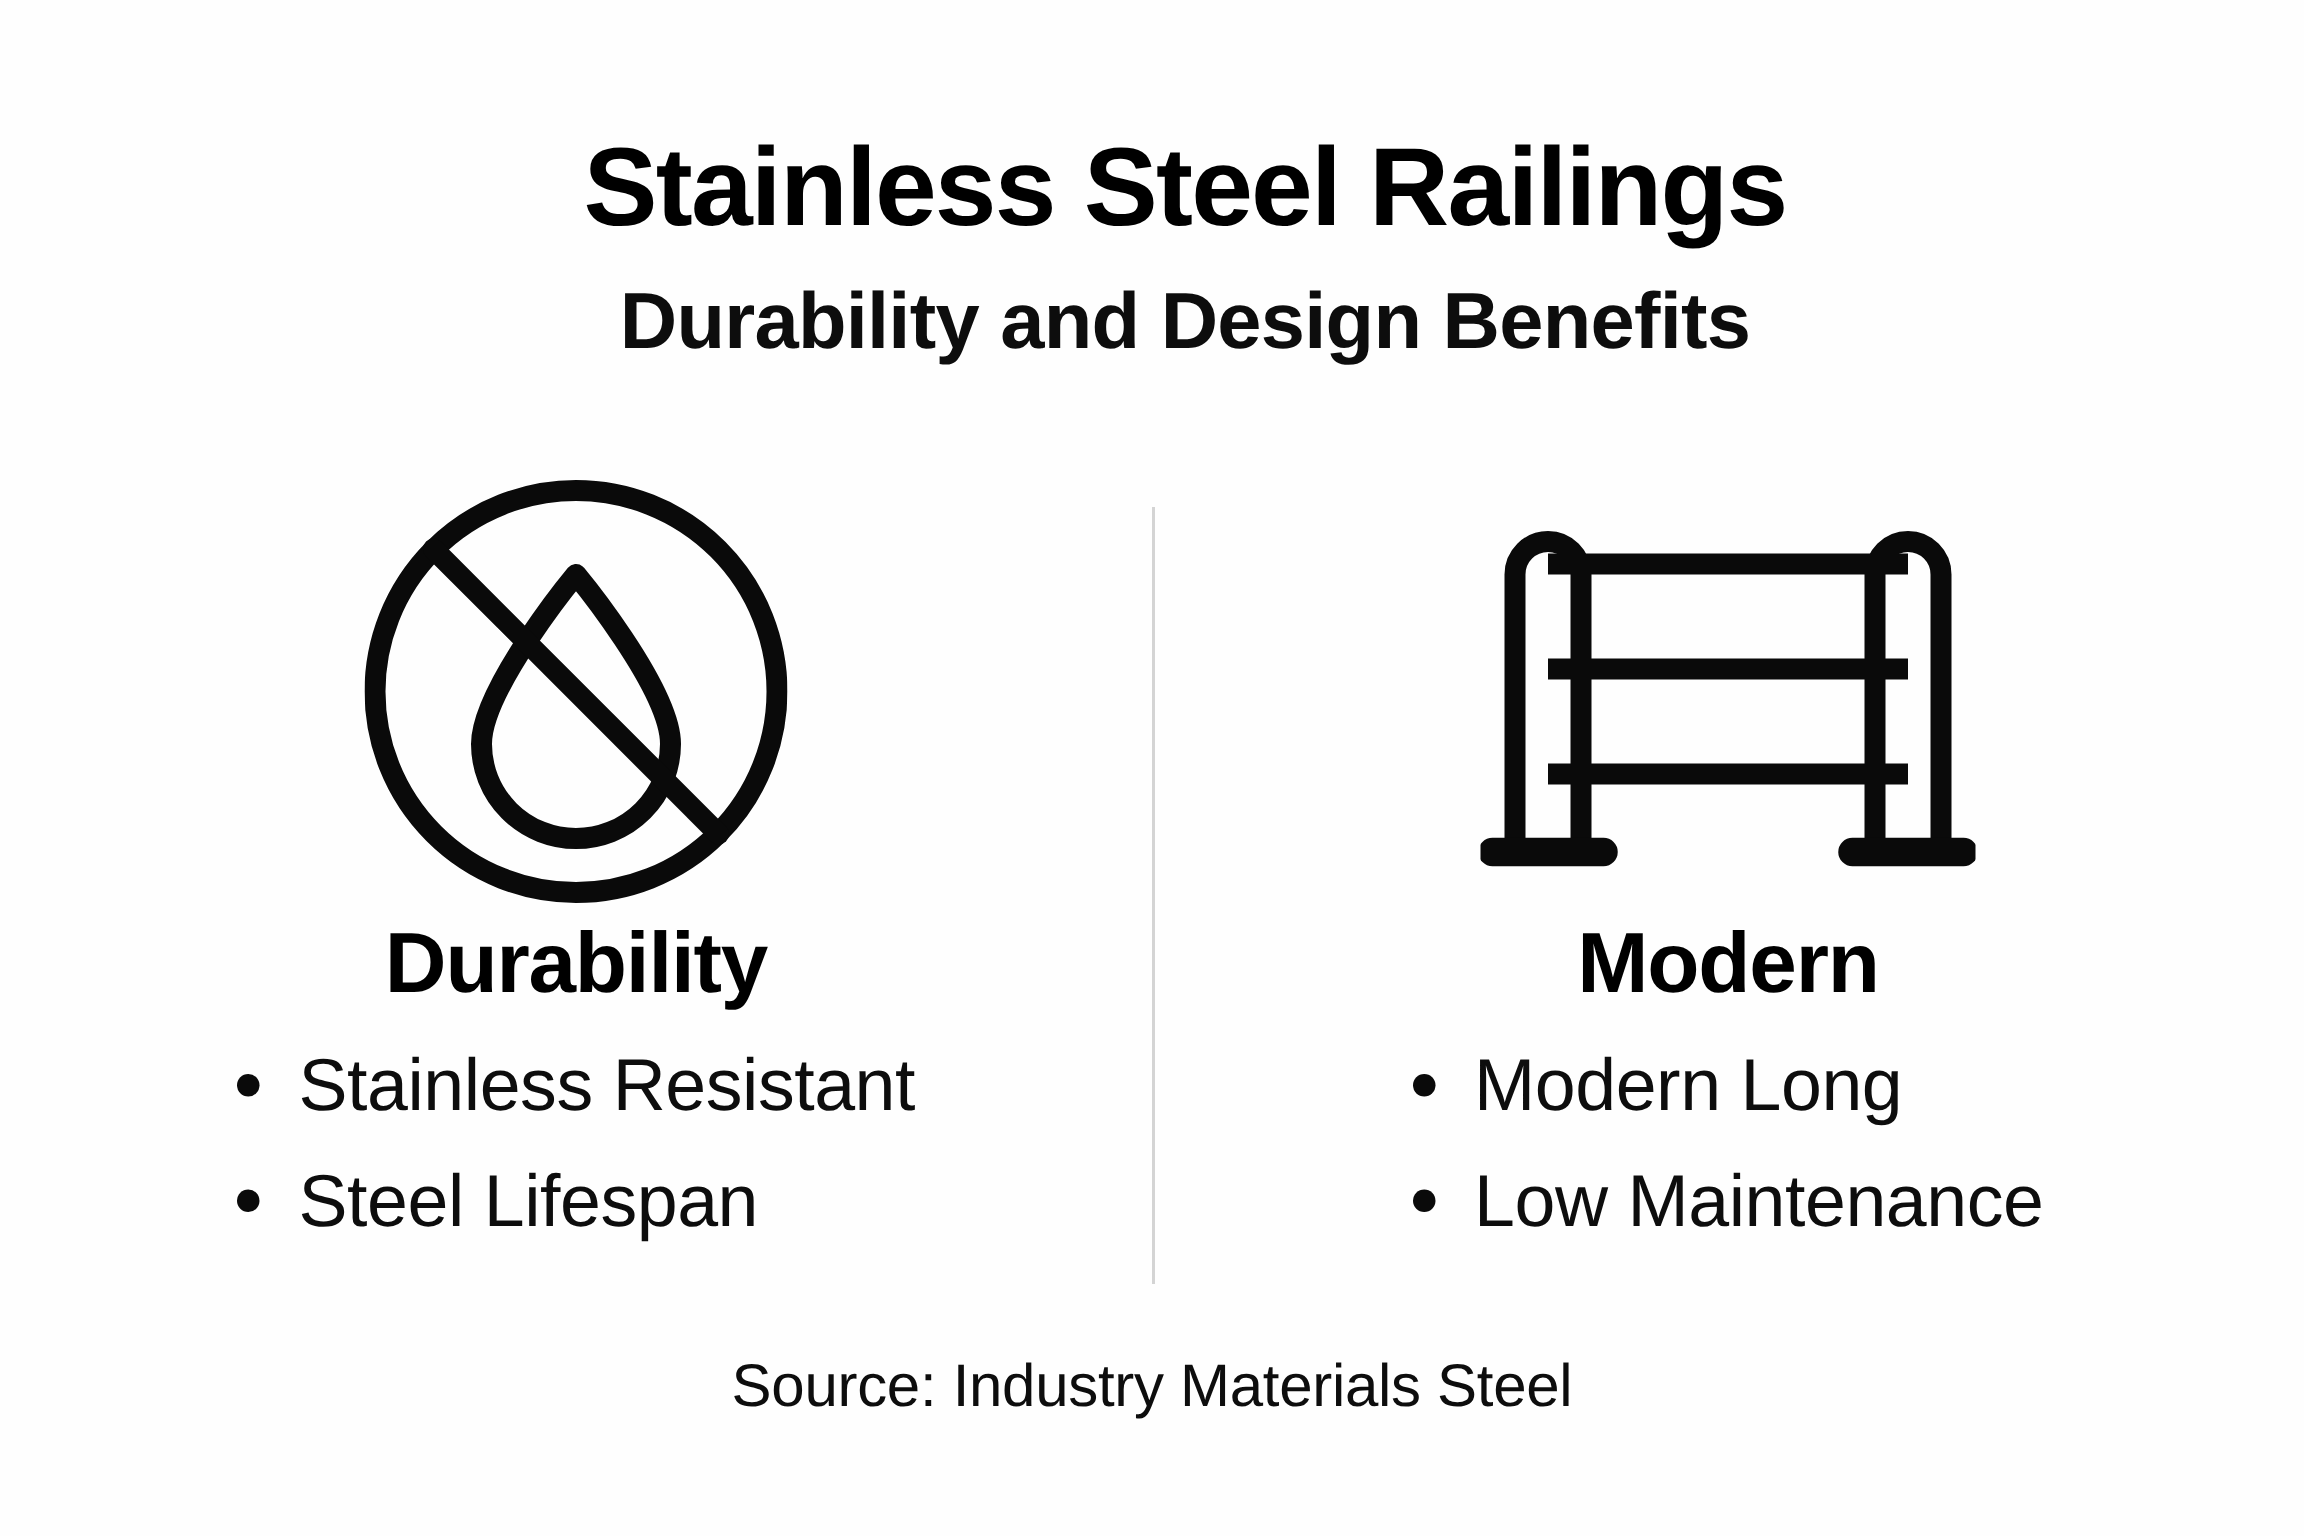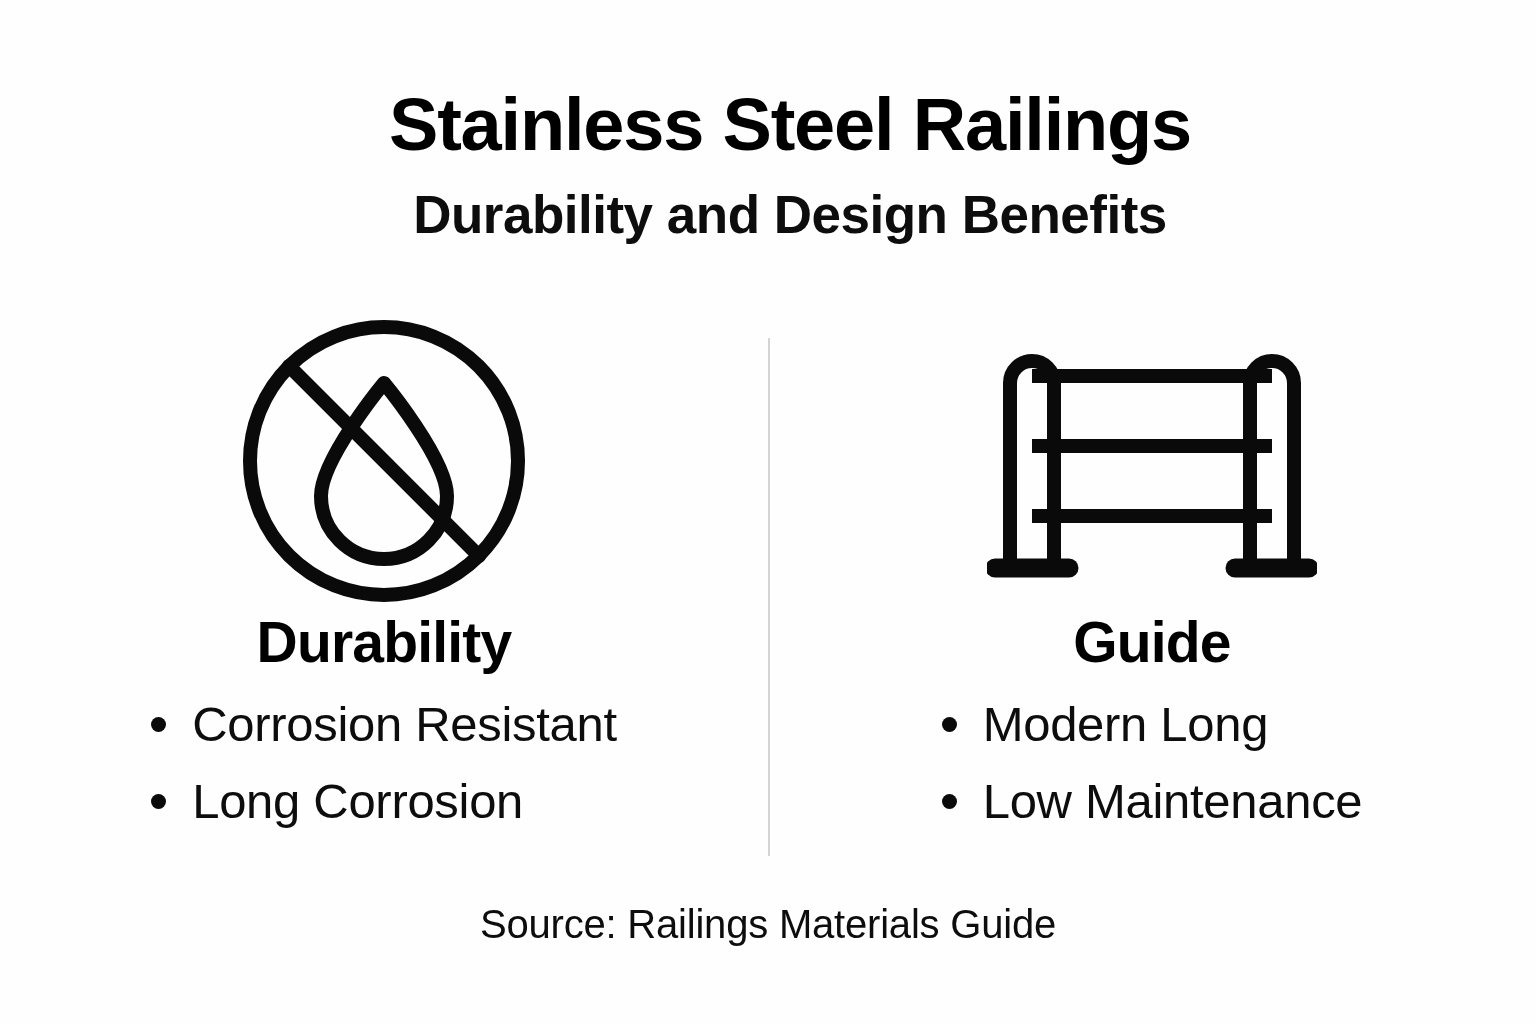--- a/index.html
+++ b/index.html
@@ -156,25 +156,25 @@
 
           <line x1="46" y1="46" x2="236" y2="236" stroke="#0a0a0a" stroke-width="14" stroke-linecap="round"></line>
         </svg>
       </div>
 
       <h2 class="col-heading">Durability</h2>
 
       <ul class="bullets">
         <li class="bullet-item">
           <span class="bullet-dot"></span>
-          <span class="bullet-text">Corrosion Resistant</span>
-        </li>
-        <li class="bullet-item">
-          <span class="bullet-dot"></span>
-          <span class="bullet-text">Long Corrosion</span>
+          <span class="bullet-text">Stainless Resistant</span>
+        </li>
+        <li class="bullet-item">
+          <span class="bullet-dot"></span>
+          <span class="bullet-text">Steel Lifespan</span>
         </li>
       </ul>
     </div>
 
     <div class="column">
       <div class="icon-wrap">
         <svg width="330" height="250" viewBox="0 0 330 250" aria-hidden="true">
           <g fill="none" stroke="#0a0a0a" stroke-width="14" stroke-linejoin="round">
 
             <path d="M23 228 L23 47 A22 22 0 0 1 67 47 L67 228" stroke-linecap="butt"></path>
@@ -184,35 +184,35 @@
             <line x1="45" y1="40" x2="285" y2="40" stroke-linecap="butt"></line>
             <line x1="45" y1="110" x2="285" y2="110" stroke-linecap="butt"></line>
             <line x1="45" y1="180" x2="285" y2="180" stroke-linecap="butt"></line>
 
             <line x1="8" y1="232" x2="82" y2="232" stroke-width="19" stroke-linecap="round"></line>
             <line x1="248" y1="232" x2="322" y2="232" stroke-width="19" stroke-linecap="round"></line>
           </g>
         </svg>
       </div>
 
-      <h2 class="col-heading">Guide</h2>
+      <h2 class="col-heading">Modern</h2>
 
       <ul class="bullets">
         <li class="bullet-item">
           <span class="bullet-dot"></span>
           <span class="bullet-text">Modern Long</span>
         </li>
         <li class="bullet-item">
           <span class="bullet-dot"></span>
           <span class="bullet-text">Low Maintenance</span>
         </li>
       </ul>
     </div>
 
   </div>
 
   <div class="divider"></div>
 
   <div class="footer">
-    <p class="source">Source: Railings Materials Guide</p>
+    <p class="source">Source: Industry Materials Steel</p>
   </div>
 
 </div>
 
 </body></html>

